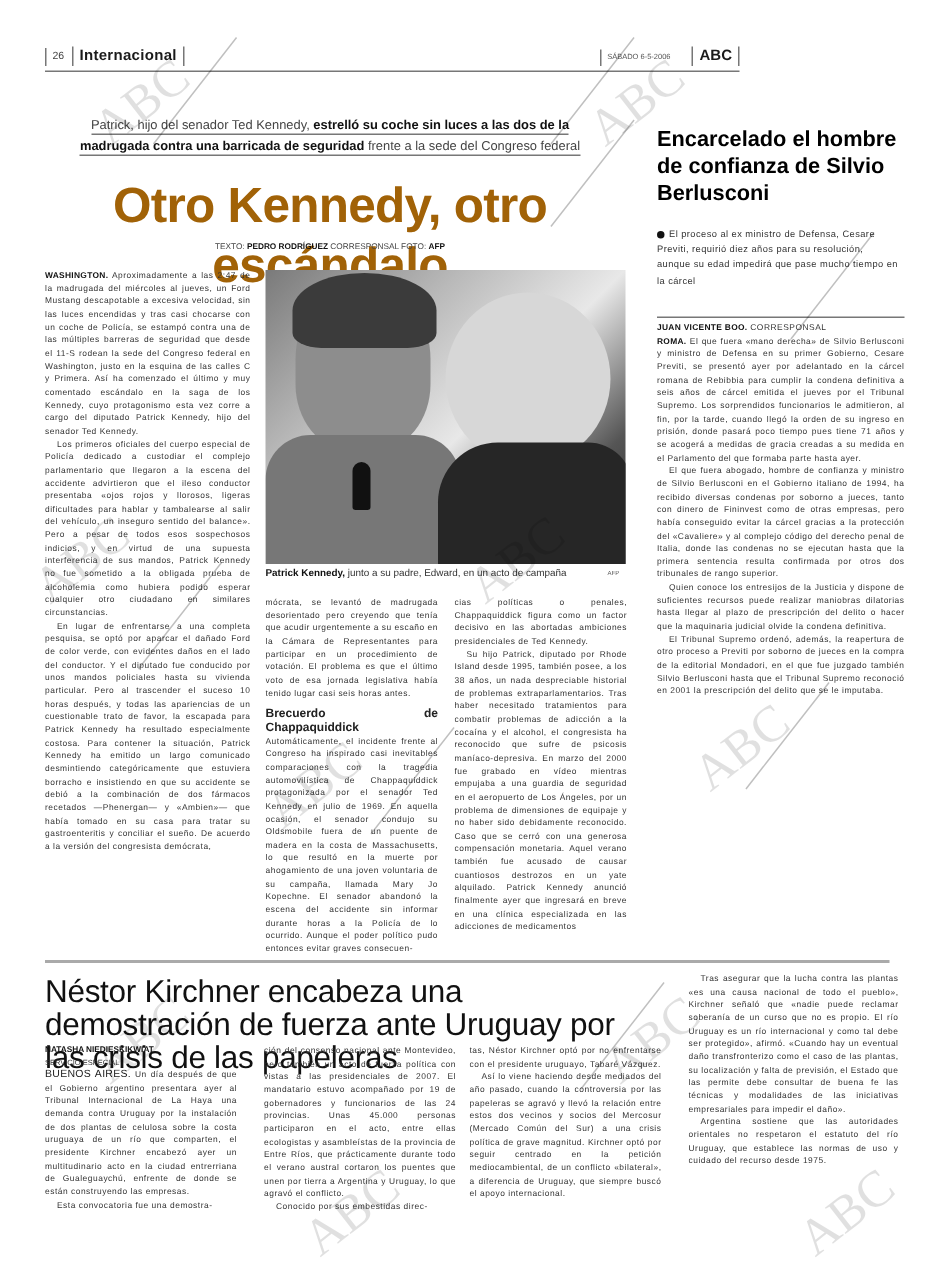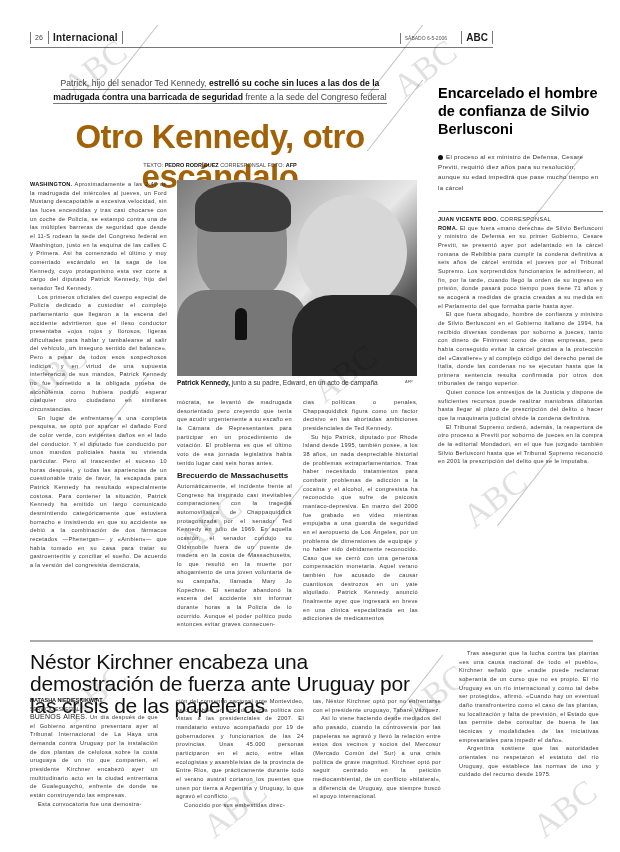--- a/index.html
+++ b/index.html
@@ -82,21 +82,21 @@
   <div class="p2"></div>
   <div class="suit1"></div>
   <div class="suit2"></div>
   <div class="mic"></div>
 </div>
 <div class="abs caption"><b>Patrick Kennedy,</b><span> junto a su padre, Edward, en un acto de campaña</span></div>
 <div class="abs credit">AFP</div>
 
 <div class="abs col" style="left:177px; top:398px; width:115px; height:237px; overflow:hidden;">
   <p class="first">mócrata, se levantó de madrugada desorientado pero creyendo que tenía que acudir urgentemente a su escaño en la Cámara de Representantes para participar en un procedimiento de votación. El problema es que el último voto de esa jornada legislativa había tenido lugar casi seis horas antes.</p>
-  <h4>Brecuerdo de Massachusetts</h4>
+  <h4>Brecuerdo de Chappaquiddick</h4>
   <p class="first">Automáticamente, el incidente frente al Congreso ha inspirado casi inevitables comparaciones con la tragedia automovilística de Chappaquiddick protagonizada por el senador Ted Kennedy en julio de 1969. En aquella ocasión, el senador condujo su Oldsmobile fuera de un puente de madera en la costa de Massachusetts, lo que resultó en la muerte por ahogamiento de una joven voluntaria de su campaña, llamada Mary Jo Kopechne. El senador abandonó la escena del accidente sin informar durante horas a la Policía de lo ocurrido. Aunque el poder político pudo entonces evitar graves consecuen-</p>
 </div>
 
 <div class="abs col" style="left:303px; top:398px; width:115px; height:237px; overflow:hidden;">
   <p class="first">cias políticas o penales, Chappaquiddick figura como un factor decisivo en las abortadas ambiciones presidenciales de Ted Kennedy.</p>
   <p>Su hijo Patrick, diputado por Rhode Island desde 1995, también posee, a los 38 años, un nada despreciable historial de problemas extraparlamentarios. Tras haber necesitado tratamientos para combatir problemas de adicción a la cocaína y el alcohol, el congresista ha reconocido que sufre de psicosis maníaco-depresiva. En marzo del 2000 fue grabado en vídeo mientras empujaba a una guardia de seguridad en el aeropuerto de Los Ángeles, por un problema de dimensiones de equipaje y no haber sido debidamente reconocido. Caso que se cerró con una generosa compensación monetaria. Aquel verano también fue acusado de causar cuantiosos destrozos en un yate alquilado. Patrick Kennedy anunció finalmente ayer que ingresará en breve en una clínica especializada en las adicciones de medicamentos</p>
 </div>
 
 <div class="abs side-title">Encarcelado el hombre de confianza de Silvio Berlusconi</div>
 <div class="abs side-bullet"><span class="bullet-dot"></span><span>El proceso al ex ministro de Defensa, Cesare Previti, requirió diez años para su resolución, aunque su edad impedirá que pase mucho tiempo en la cárcel</span></div>

